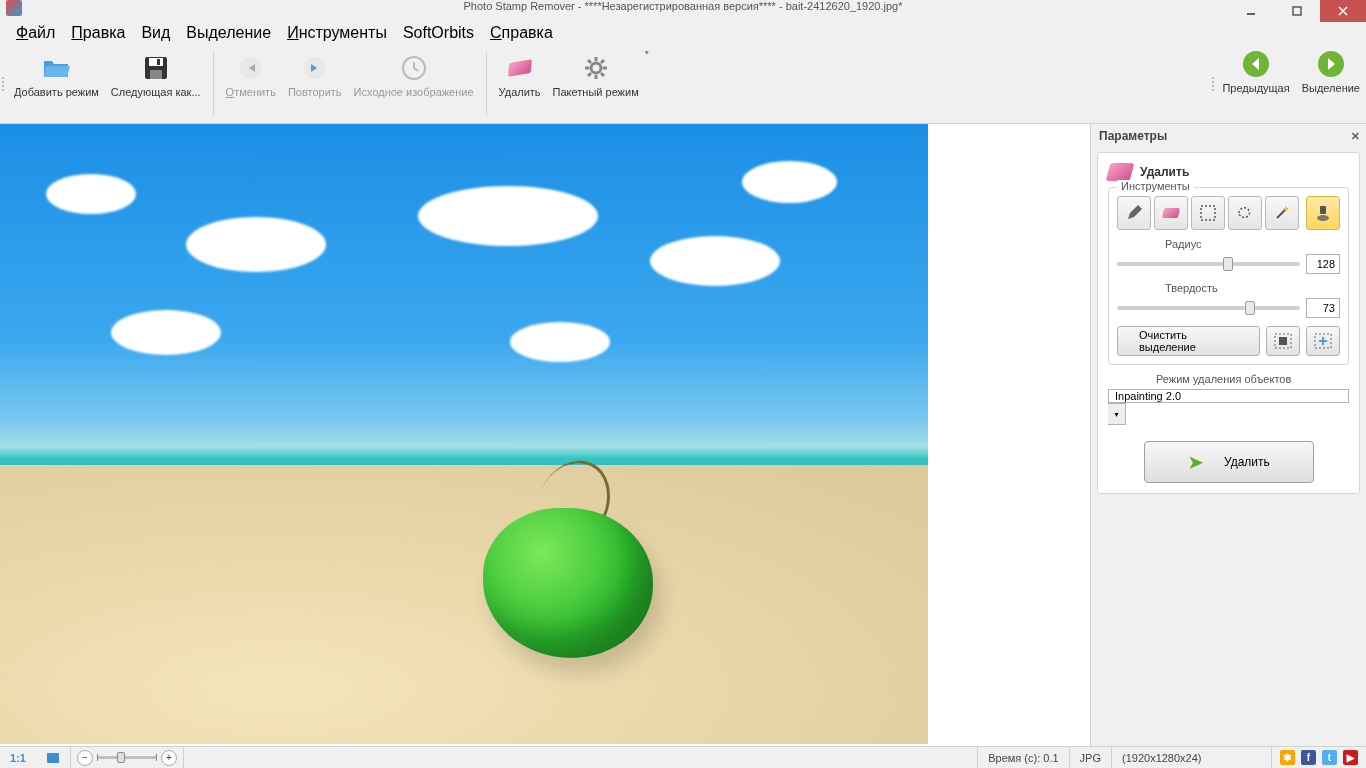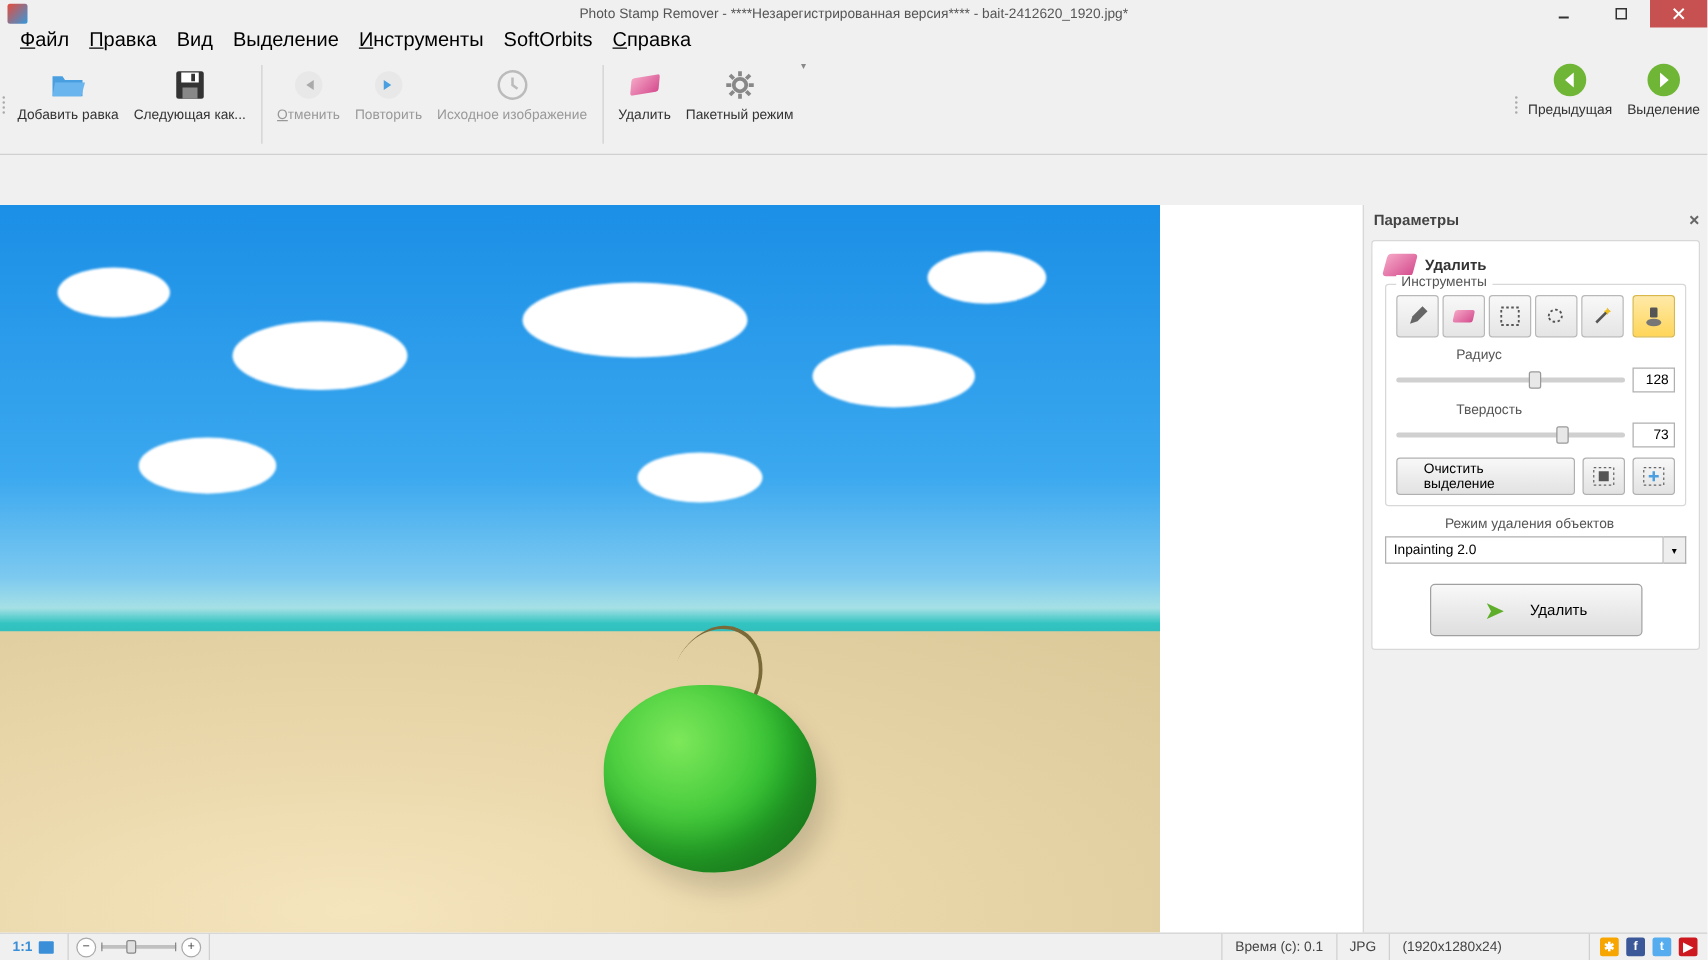--- a/index.html
+++ b/index.html
@@ -1,18 +1,18 @@
 <!DOCTYPE html>
 <html><head>
 <meta charset="utf-8">
 <style>
 * { box-sizing: border-box; margin: 0; padding: 0; font-family: 'Segoe UI', Tahoma, sans-serif; }
 body { width: 1366px; height: 768px; overflow: hidden; background: #f0f0f0; display: flex; flex-direction: column; }
 
-.titlebar { height: 22px; background: #f0f0f0; display: flex; align-items: center; position: relative; }
+.titlebar { height: 22px; background: #f0f0f0; display: flex; position: relative; }
 .titlebar-icon { width: 16px; height: 16px; margin-left: 6px; background: linear-gradient(135deg,#e74c3c,#3498db); border-radius: 2px; }
 .titlebar-text { position: absolute; left: 50%; transform: translateX(-50%); font-size: 11px; color: #555; white-space: nowrap; }
 .win-controls { margin-left: auto; display: flex; }
 .win-btn { width: 46px; height: 22px; display: flex; align-items: center; justify-content: center; font-size: 10px; color: #333; }
 .win-btn.close { background: #c75050; color: #fff; }
 .win-btn svg { width: 10px; height: 10px; }
 
 .menubar { height: 22px; background: #f0f0f0; display: flex; align-items: center; padding-left: 8px; font-size: 16px; }
 .menubar span { padding: 0 8px; cursor: default; }
 .menubar span u { text-decoration: underline; }
@@ -22,21 +22,21 @@
 .tool-grip span { width: 2px; height: 2px; background: #aaa; border-radius: 50%; }
 .tool-group { display: flex; align-items: flex-start; padding: 4px 2px; }
 .tool-sep { width: 1px; background: #d0d0d0; margin: 8px 4px; }
 .tool-btn { display: flex; flex-direction: column; align-items: center; justify-content: flex-start; padding: 4px 6px; min-width: 50px; font-size: 11px; text-align: center; cursor: default; color: #333; }
 .tool-btn.disabled { color: #999; }
 .tool-btn .icon { width: 32px; height: 32px; margin-bottom: 2px; display: flex; align-items: center; justify-content: center; }
 .tool-btn .label { line-height: 13px; }
 .toolbar .nav { margin-left: auto; display: flex; }
 .dropdown-arrow { width: 12px; display:flex; align-items:flex-end; padding-bottom:8px; color:#888; font-size:8px;}
 
-.workspace { flex: 1; display: flex; background: #fff; overflow: hidden; margin-top: 40px; }
+.workspace { flex: 1; display: flex; background: #fff; overflow: hidden; }
 .canvas-area { flex: 1; background: #fff; position: relative; overflow: hidden; }
 .canvas-image { width: 928px; height: 620px; position: relative; overflow: hidden; }
 .sky { position:absolute; inset:0; background: linear-gradient(to bottom, #1b8fe6 0%, #3ba8ef 35%, #7cc9f0 48%, #a5e0e5 52%, #33c4c1 54%, #2ab5b5 57%, #8fd5e0 59%, #e0ddc8 62%, #f0e2c0 100%); }
 .cloud { position:absolute; background:#fff; border-radius:50%; filter: blur(1px); }
 .sand-overlay { position:absolute; bottom:0; left:0; right:0; height:45%; background: radial-gradient(ellipse at 30% 80%, #f5e5bd 0%, #e8d5a8 50%, #dcc99a 100%); }
 .green-obj { position:absolute; left:52%; top:62%; width:170px; height:150px; background: radial-gradient(circle at 35% 30%, #7de85a, #2bbd2e 60%, #1a8f1f); border-radius: 45% 50% 48% 52%; box-shadow: inset -20px -25px 30px rgba(0,0,0,0.25), 8px 15px 20px rgba(0,0,0,0.15); }
 .hook { position:absolute; left:58%; top:54%; width:70px; height:90px; border: 3px solid #7a6a3a; border-radius: 50% 50% 0 0; border-bottom: none; border-left:none; transform: rotate(25deg); }
 
 .side-panel { width: 276px; background: #f0f0f0; border-left: 1px solid #d0d0d0; display: flex; flex-direction: column; font-size: 12px; }
 .panel-header { height: 24px; display: flex; align-items: center; padding: 0 8px; font-weight: bold; color: #444; position:relative; }
@@ -50,28 +50,28 @@
 .tool-icons { display: flex; gap: 3px; margin-bottom: 8px; }
 .tool-icon-btn { width: 34px; height: 34px; border: 1px solid #b8b8b8; background: linear-gradient(#f8f8f8,#e5e5e5); border-radius: 3px; display: flex; align-items: center; justify-content: center; }
 .tool-icon-btn.stamp { margin-left: auto; background: linear-gradient(#ffe9a8,#ffd659); border-color:#d9b849; }
 .slider-row { display: flex; align-items: center; gap: 6px; margin-bottom: 8px; }
 .slider-track { flex: 1; height: 4px; background: #d0d0d0; border-radius: 2px; position: relative; }
 .slider-thumb { position: absolute; top: -5px; width: 10px; height: 14px; background: #e8e8e8; border: 1px solid #999; border-radius: 2px; }
 .slider-val { width: 34px; height: 20px; border: 1px solid #b0b0b0; background: #fff; font-size: 11px; text-align: right; padding: 2px 4px; }
 .btn { height: 30px; border: 1px solid #b0b0b0; background: linear-gradient(#f8f8f8,#e2e2e2); border-radius: 3px; display: flex; align-items: center; justify-content: center; font-size: 11px; padding: 0 21px; }
 .btn-row { display: flex; gap: 6px; }
 .small-icon-btn { width:34px; height:30px; border:1px solid #b0b0b0; background:linear-gradient(#f8f8f8,#e2e2e2); border-radius:3px; display:flex; align-items:center; justify-content:center; }
-.combo { display:flex; margin-top:4px; }
+.combo { display:flex; margin-top:4px;flex-direction:column; }
 .combo input { flex:1; height:22px; border:1px solid #b0b0b0; padding:0 6px; font-size:11px; }
 .combo .arrow { width:18px; height:22px; border:1px solid #b0b0b0; border-left:none; background:#eee; display:flex; align-items:center; justify-content:center; font-size:8px; }
 .big-btn { width: 170px; height: 42px; margin: 16px auto 0; border: 1px solid #a0a0a0; background: linear-gradient(#f8f8f8,#dedede); border-radius: 4px; display: flex; align-items: center; justify-content: center; gap: 20px; font-size: 12px; }
 .big-btn .arrow-icon { color:#5fae2a; font-size:20px; }
 
 .statusbar { height: 22px; background: #f0f0f0; border-top: 1px solid #d0d0d0; display: flex; align-items: center; font-size: 11px; color: #444; }
-.status-cell { padding: 0 10px; border-right: 1px solid #d0d0d0; height: 100%; display: flex; align-items: center; gap: 4px; }
+.status-cell { padding: 0 10px; border-right: 1px solid #d0d0d0; height: 100%; display: flex; align-items: center; gap: 20px; }
 .status-cell.flex { flex: 1; }
 .zoom-ctrl { display:flex; align-items:center; gap:4px; padding:0 6px; }
 .zoom-btn { width:16px; height:16px; border:1px solid #aaa; border-radius:50%; display:flex; align-items:center; justify-content:center; font-size:10px; background:#fff; }
 .zoom-track { width:60px; height:3px; background:#c0c0c0; position:relative; }
 .zoom-track::before, .zoom-track::after { content:''; position:absolute; width:1px; height:7px; background:#888; top:-2px; }
 .zoom-track::after { right:0; }
 .zoom-thumb { position:absolute; left:20px; top:-4px; width:8px; height:11px; background:#e0e0e0; border:1px solid #888; border-radius:2px; }
 .social-icons { display:flex; gap:6px; padding:0 8px; margin-left:auto; }
 .social { width:15px; height:15px; border-radius:2px; display:flex; align-items:center; justify-content:center; font-size:10px; font-weight:bold; color:#fff; }
 </style>
@@ -119,21 +119,21 @@
       <span></span>
     </div>
   <div class="tool-group">
     <div class="tool-btn">
       <div class="icon">
           <svg width="28" height="22" viewBox="0 0 28 22">
             <path d="M2 4h8l2 3h14v13H2z" fill="#4a9fe0"></path>
             <path d="M4 9h24l-3 11H2z" fill="#6bb5ef"></path>
           </svg>
         </div>
-      <div class="label">Добавить равка</div>
+      <div class="label">Добавить режим</div>
     </div>
     <div class="tool-btn">
       <div class="icon">
           <svg width="26" height="26" viewBox="0 0 26 26">
             <rect x="2" y="2" width="22" height="22" fill="#333" rx="2"></rect>
             <rect x="6" y="3" width="14" height="8" fill="#fff"></rect>
             <rect x="7" y="15" width="12" height="9" fill="#888"></rect>
             <rect x="14" y="4" width="3" height="6" fill="#333"></rect>
           </svg>
         </div>

